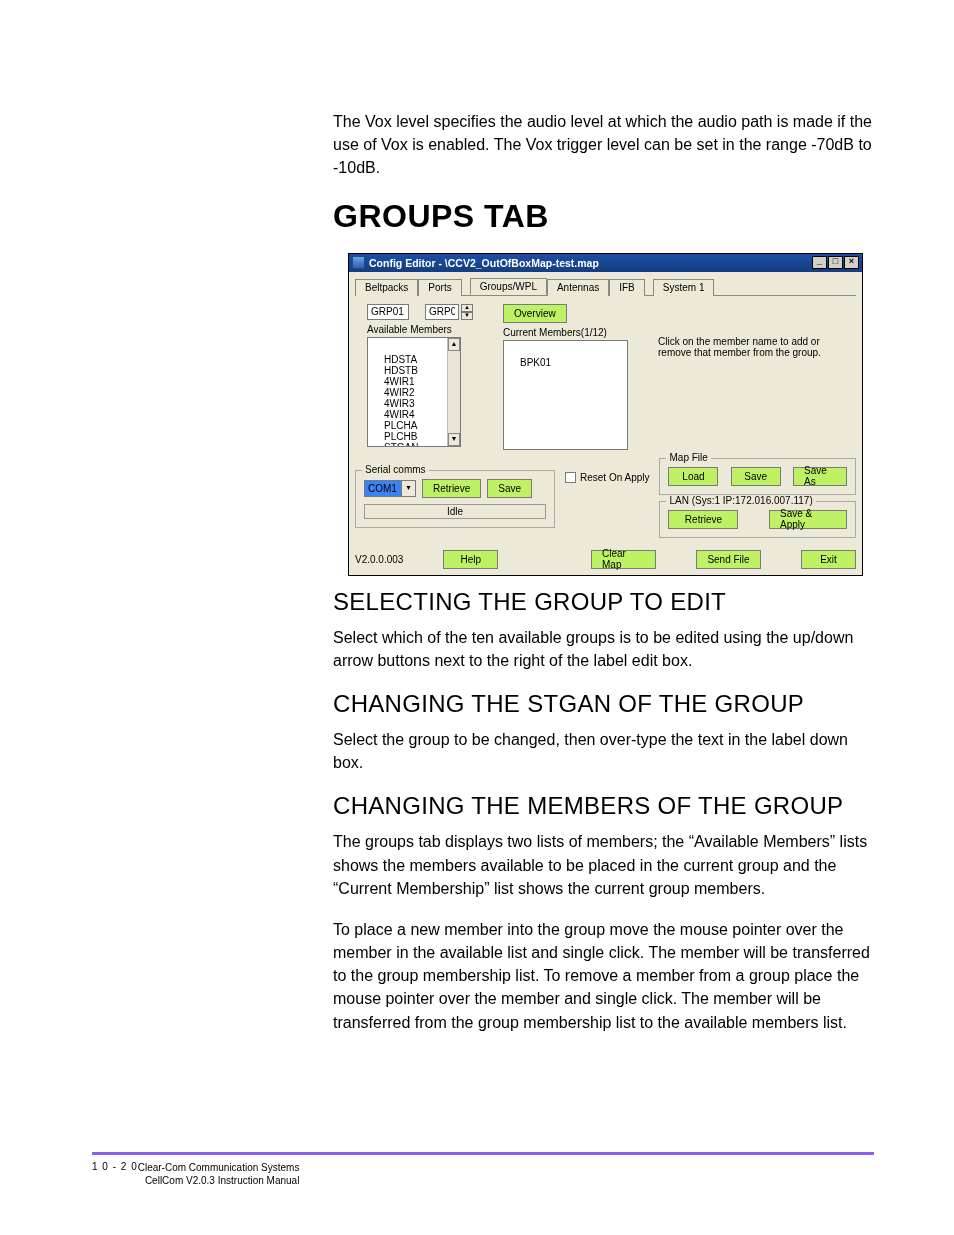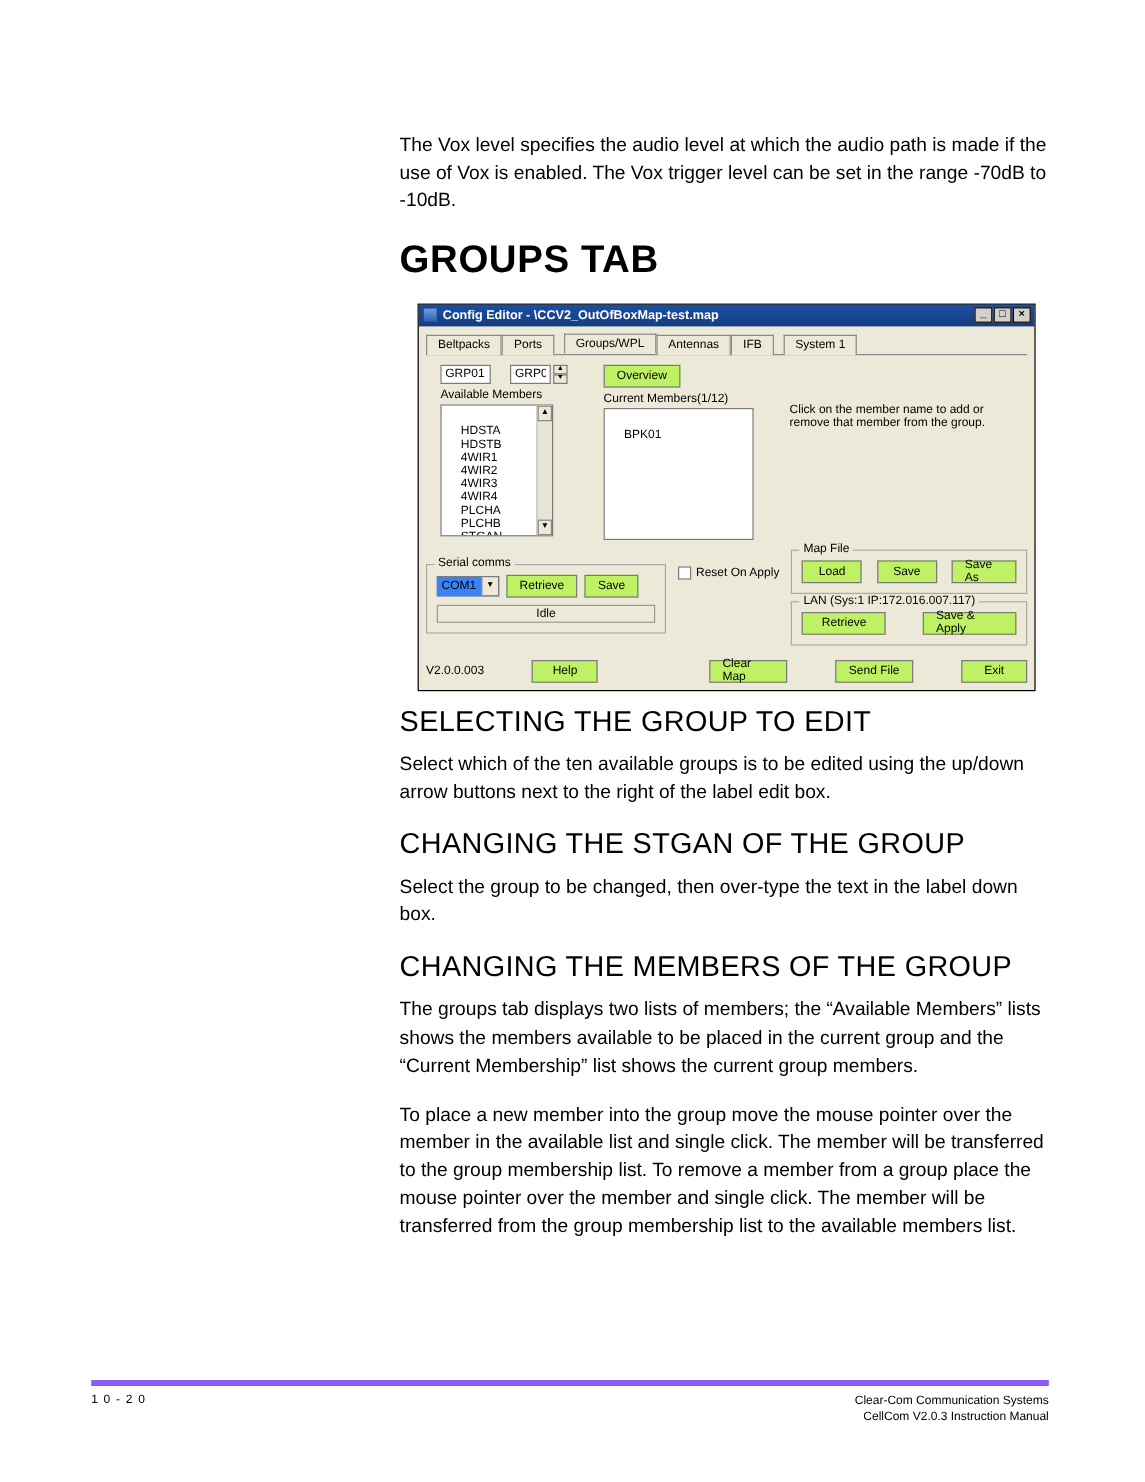--- a/index.html
+++ b/index.html
@@ -200,26 +200,26 @@
   }
   .bottom-row {
     display: flex;
     gap: 40px;
     margin-top: 12px;
     align-items: center;
   }
   .footer {
     position: absolute;
     bottom: 48px;
-    left: 76px;
+    left: 92px;
     right: 80px;
-    border-top: 5px solid #8b5cf6;
+    border-top: 3px solid #8b5cf6;
     padding-top: 6px;
     display: flex;
-    justify-content: space-between;
+    justify-content: flex-start;
     font-size: 10px;
     letter-spacing: 1px;
   }
   .footer .right { text-align: right; letter-spacing: 0; font-size: 10px; line-height: 1.3; }
 </style>
 </head>
 <body>
 
 <div class="page">
 

